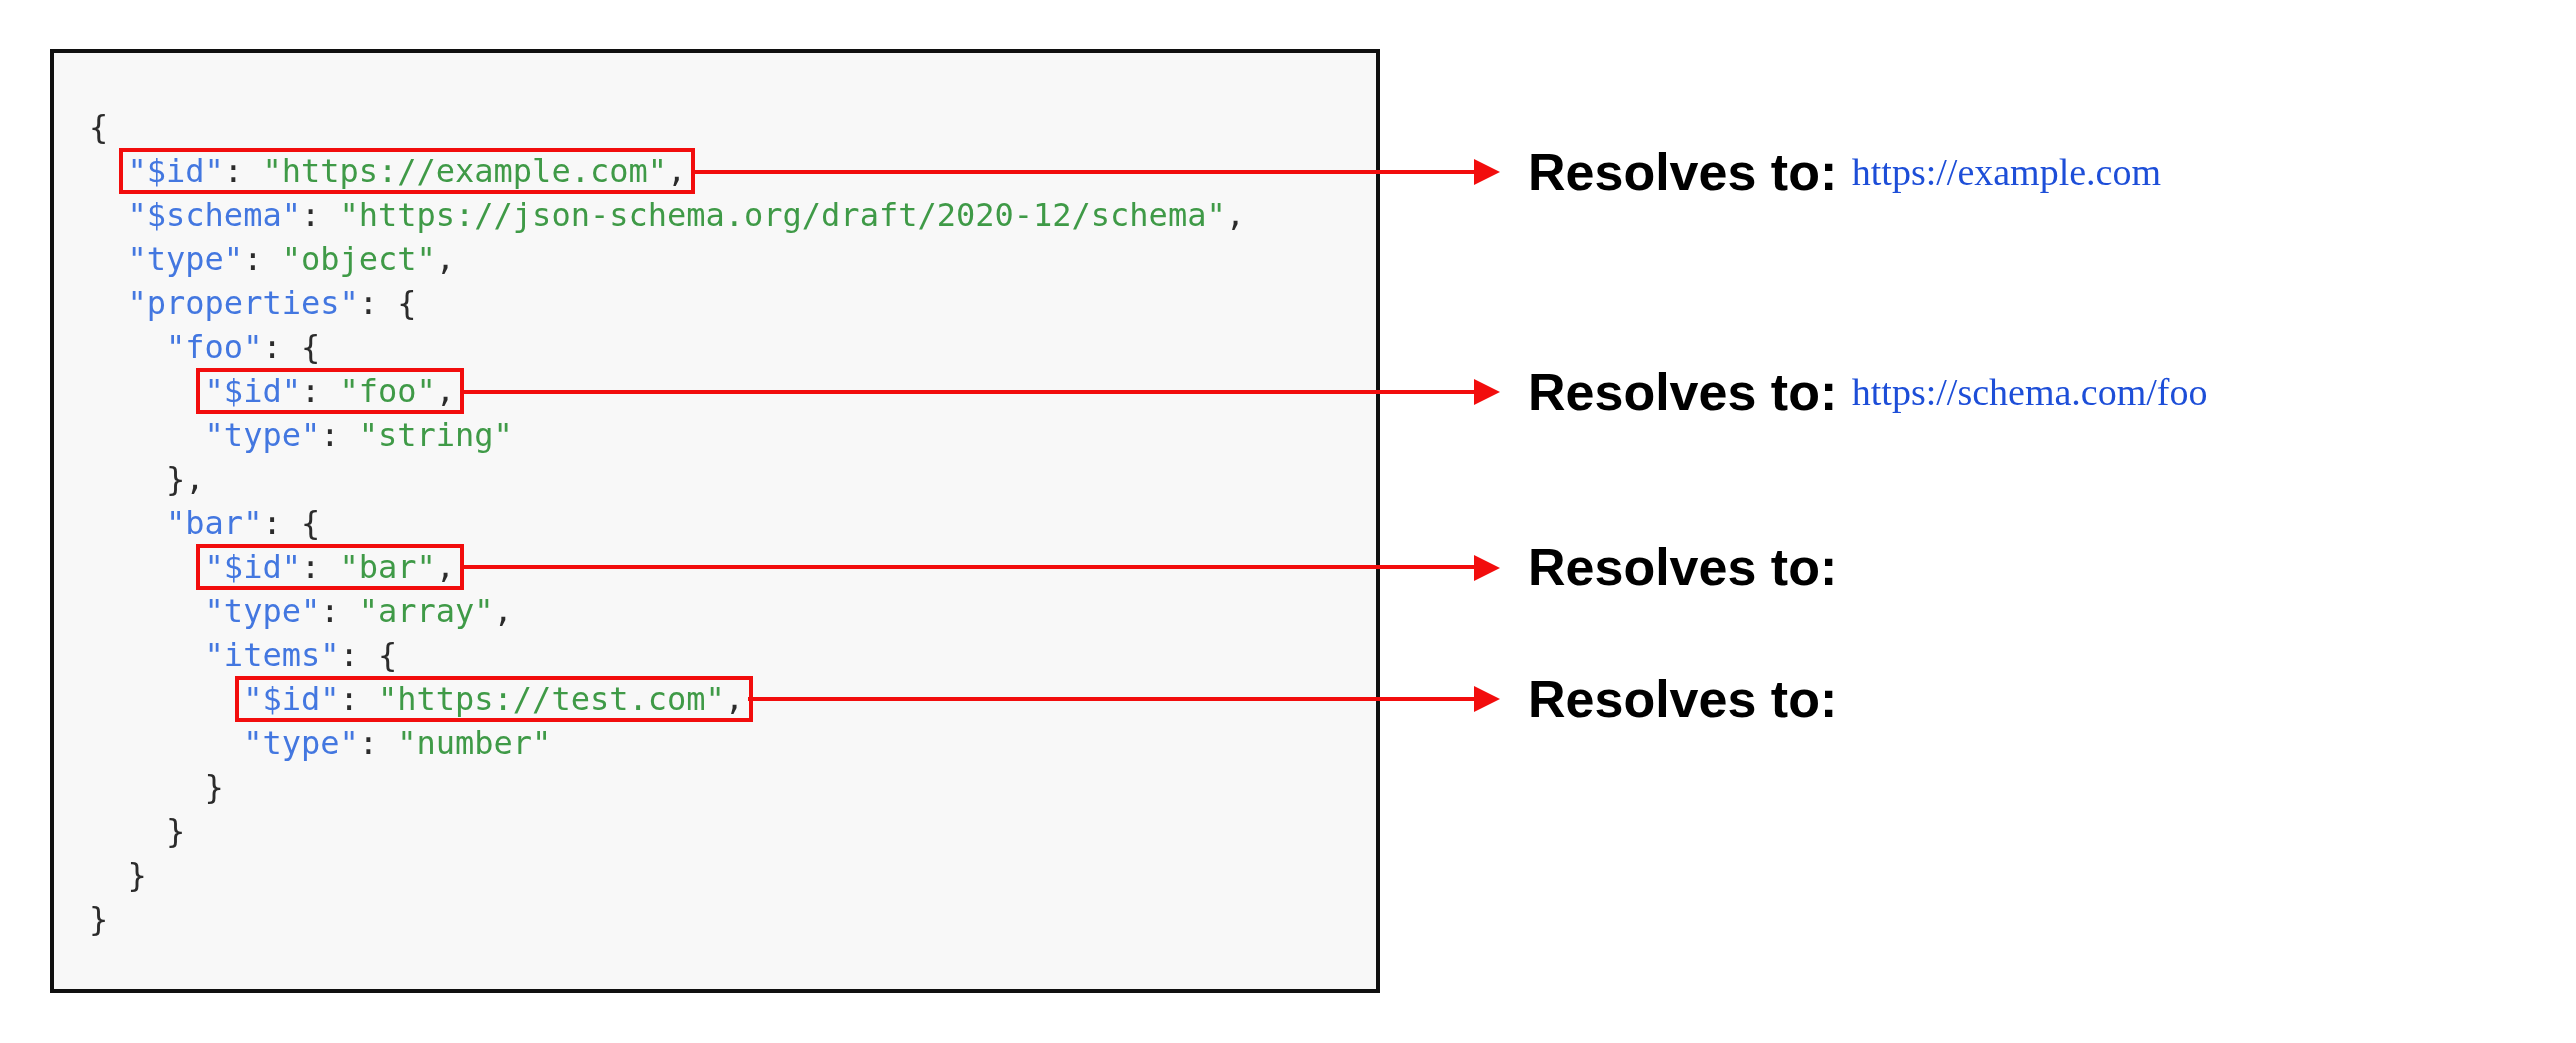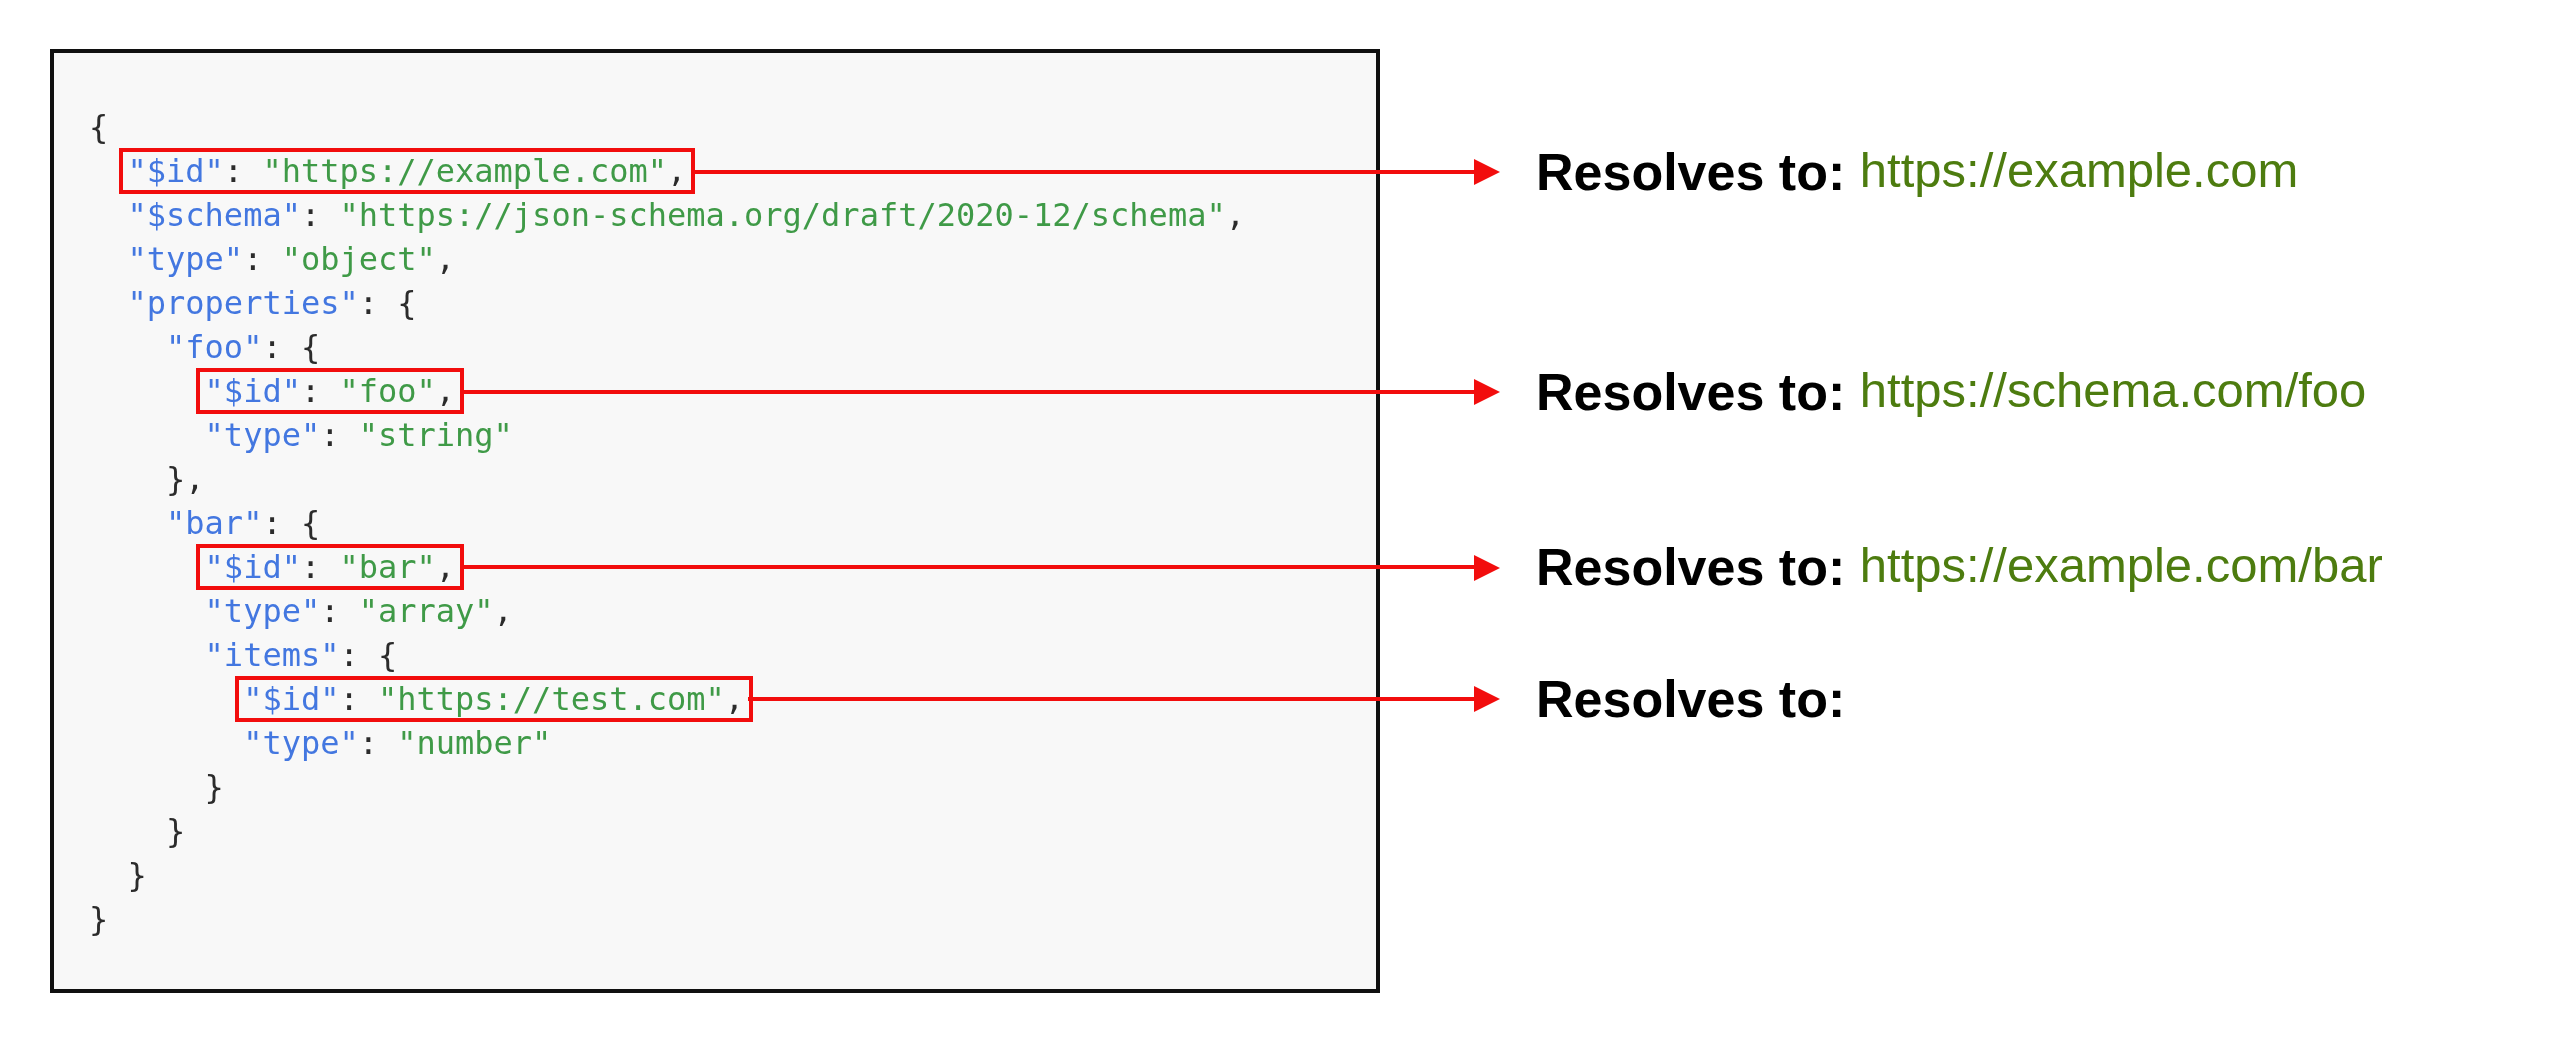--- a/index.html
+++ b/index.html
@@ -61,35 +61,34 @@
     border-top:13px solid transparent;
     border-bottom:13px solid transparent;
     border-left:26px solid var(--red);
     z-index:5;
   }
   .annotation{
     position:absolute;
     left:1528px;
     transform:translateY(-50%);
     display:flex;
-    align-items:flex-start;
+    align-items:center;
     white-space:nowrap;
-    margin-left:8px;
   }
   .ann-label{
     font-family:"Liberation Sans", sans-serif;
     font-weight:700;
     font-size:52px;
     color:#000000;
     margin-right:14.6px;
   }
   .ann-value{
-    font-family:Liberation Sans, sans-serif;
-    font-size:49px;
-    color:#4d7c0f;
+    font-family:Liberation Serif, serif;
+    font-size:38px;
+    color:#1d4ed8;
   }
 </style>
 </head>
 <body>
 
 <div id="canvas">
   <div class="code-panel">
     <pre id="code"><span><span class="tk-pun">{</span></span>
 <span>  <span class="hl"><span class="tk-key">"$id"</span><span class="tk-pun">: </span><span class="tk-str">"https://example.com"</span><span class="tk-pun">,</span></span></span>
 <span>  <span class="tk-key">"$schema"</span><span class="tk-pun">: </span><span class="tk-str">"https://json-schema.org/draft/2020-12/schema"</span><span class="tk-pun">,</span></span>
@@ -120,21 +119,20 @@
     <div class="arrow-line" style="left: 462px; top: 390px; width: 1014px;"></div>
     <div class="arrow-head" style="left: 1474px; top: 379px;"></div>
     <div class="annotation" style="left: 1528px; top: 392px;">
       <span class="ann-label">Resolves to:</span>
       <span class="ann-value">https://schema.com/foo</span>
     </div>
     <div class="arrow-line" style="left: 462px; top: 565px; width: 1014px;"></div>
     <div class="arrow-head" style="left: 1474px; top: 555px;"></div>
     <div class="annotation" style="left: 1528px; top: 567px;">
       <span class="ann-label">Resolves to:</span>
-      <span class="ann-value">https://example.com/bar</span>
     </div>
     <div class="arrow-line" style="left: 748px; top: 697px; width: 727px;"></div>
     <div class="arrow-head" style="left: 1474px; top: 686px;"></div>
     <div class="annotation" style="left: 1528px; top: 699px;">
       <span class="ann-label">Resolves to:</span>
     </div>
   </div>
 
 
 </body></html>

